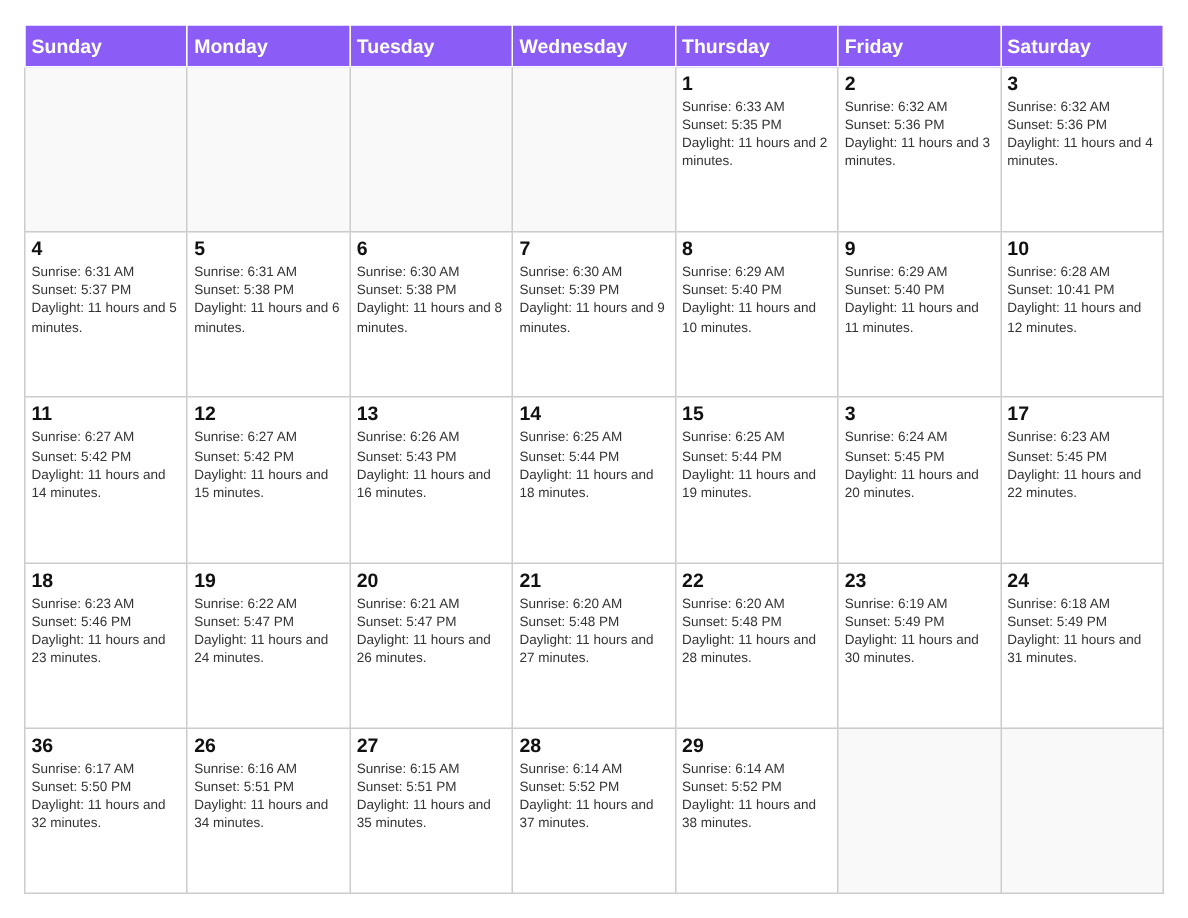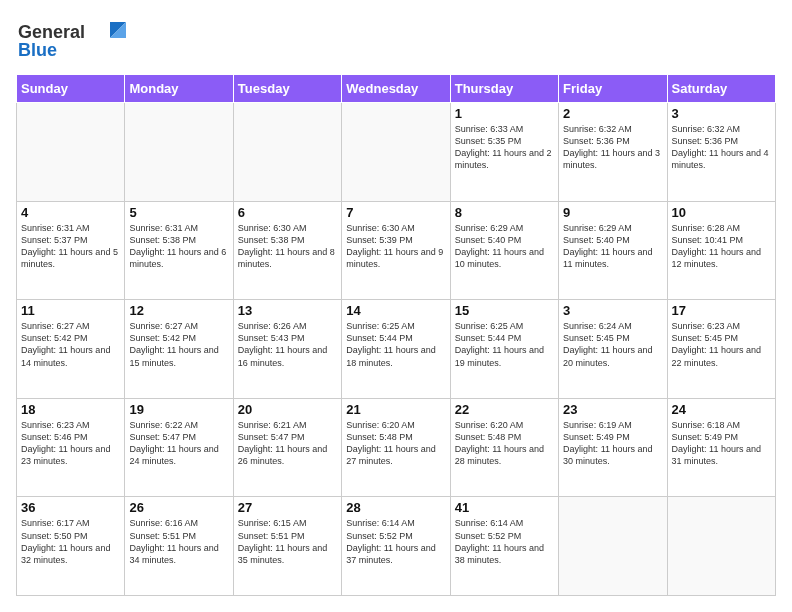--- a/index.html
+++ b/index.html
@@ -74,38 +74,20 @@
       color: #333;
     }
     .empty-cell {
       background: #f9f9f9;
     }
   </style>
 </head>
 <body>
 
 <div class="page">
-  <div class="header">
-    <div class="logo">
-      <div>
-        <svg width="110" height="44" viewBox="0 0 110 44">
-
-          <text x="2" y="22" font-family="Arial" font-size="18" font-weight="bold" fill="#333">General</text>
-          <text x="2" y="40" font-family="Arial" font-size="18" font-weight="bold" fill="#1a6fc4">Blue</text>
-
-          <polygon points="94,6 110,6 94,22" fill="#1a6fc4"></polygon>
-          <polygon points="94,22 110,22 110,6" fill="#5ba3e8"></polygon>
-        </svg>
-      </div>
-    </div>
-    <div class="title-block">
-      <div class="main-title"></div>
-      <div class="sub-title"></div>
-    </div>
-  </div>
 
   <table class="calendar-table">
     <thead>
       <tr>
       <th>Sunday</th>
           <th>Monday</th>
           <th>Tuesday</th>
           <th>Wednesday</th>
           <th>Thursday</th>
           <th>Friday</th>
@@ -288,21 +270,21 @@
 Sunset: 5:51 PM
 Daylight: 11 hours and 35 minutes.</div>
           </td>
           <td>
             <div class="day-number">28</div>
             <div class="day-info">Sunrise: 6:14 AM
 Sunset: 5:52 PM
 Daylight: 11 hours and 37 minutes.</div>
           </td>
           <td>
-            <div class="day-number">41</div>
+            <div class="day-number">29</div>
             <div class="day-info">Sunrise: 6:14 AM
 Sunset: 5:52 PM
 Daylight: 11 hours and 38 minutes.</div>
           </td>
           <td class="empty-cell"></td>
           <td class="empty-cell"></td>
         </tr>
       </tbody>
   </table>
 </div>

